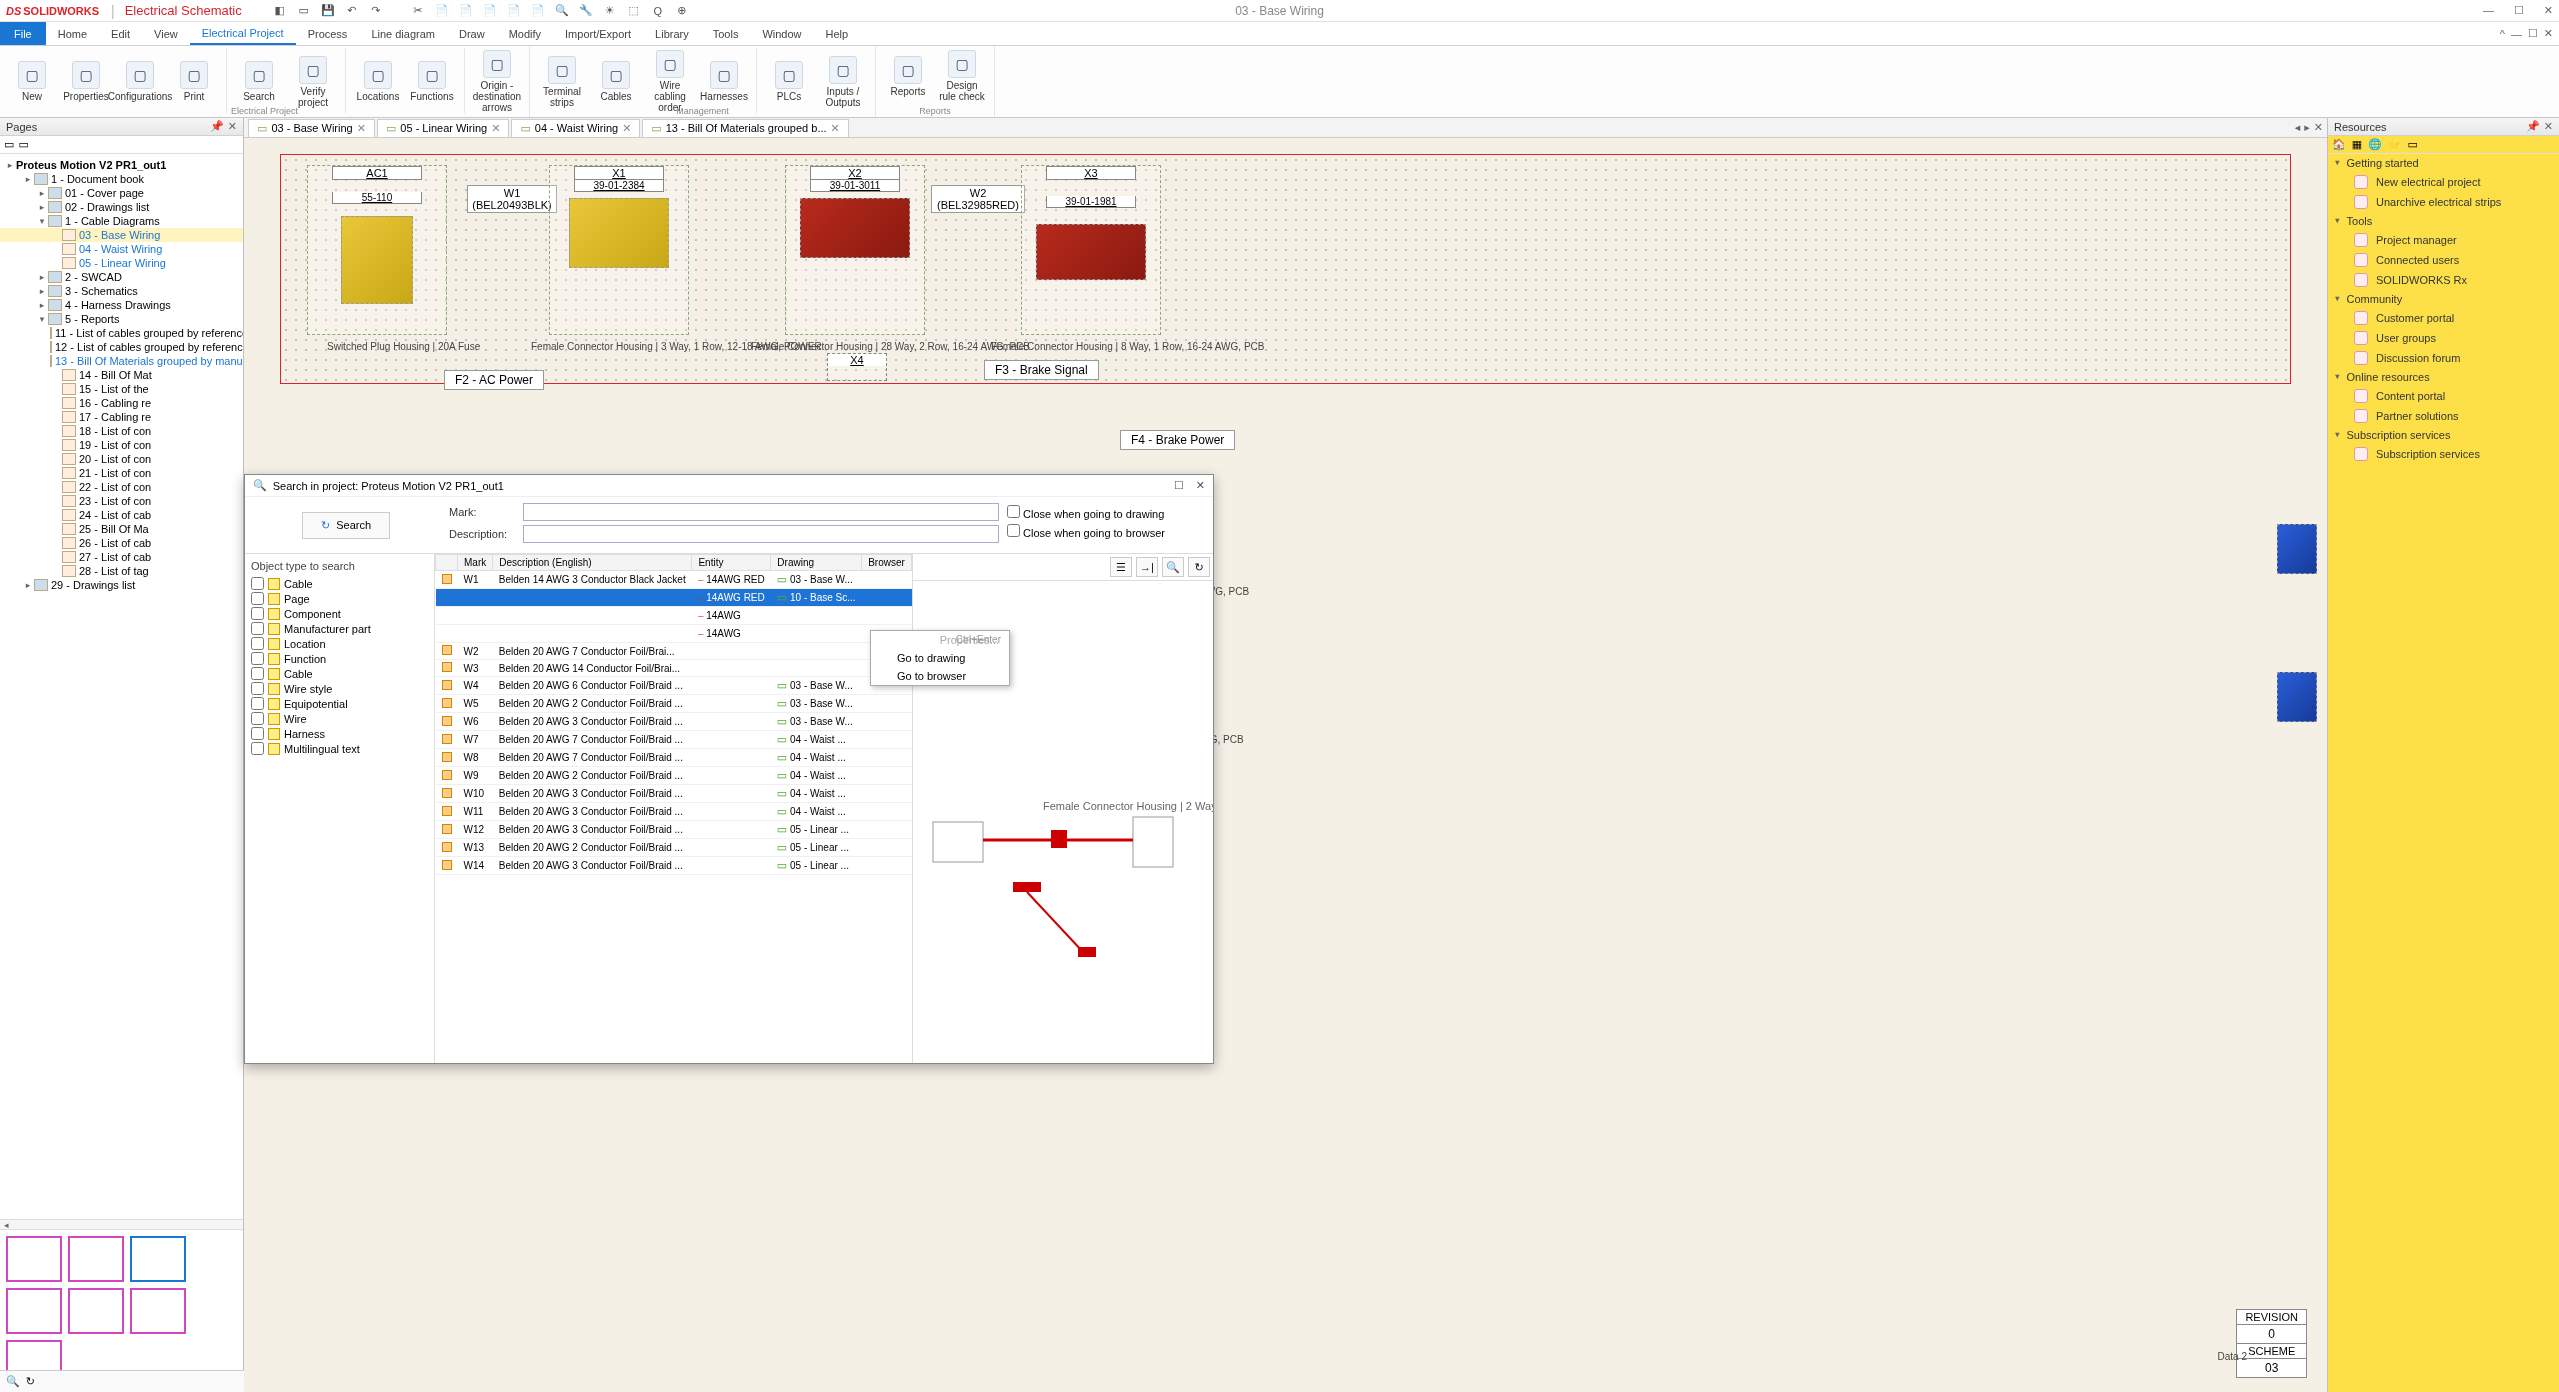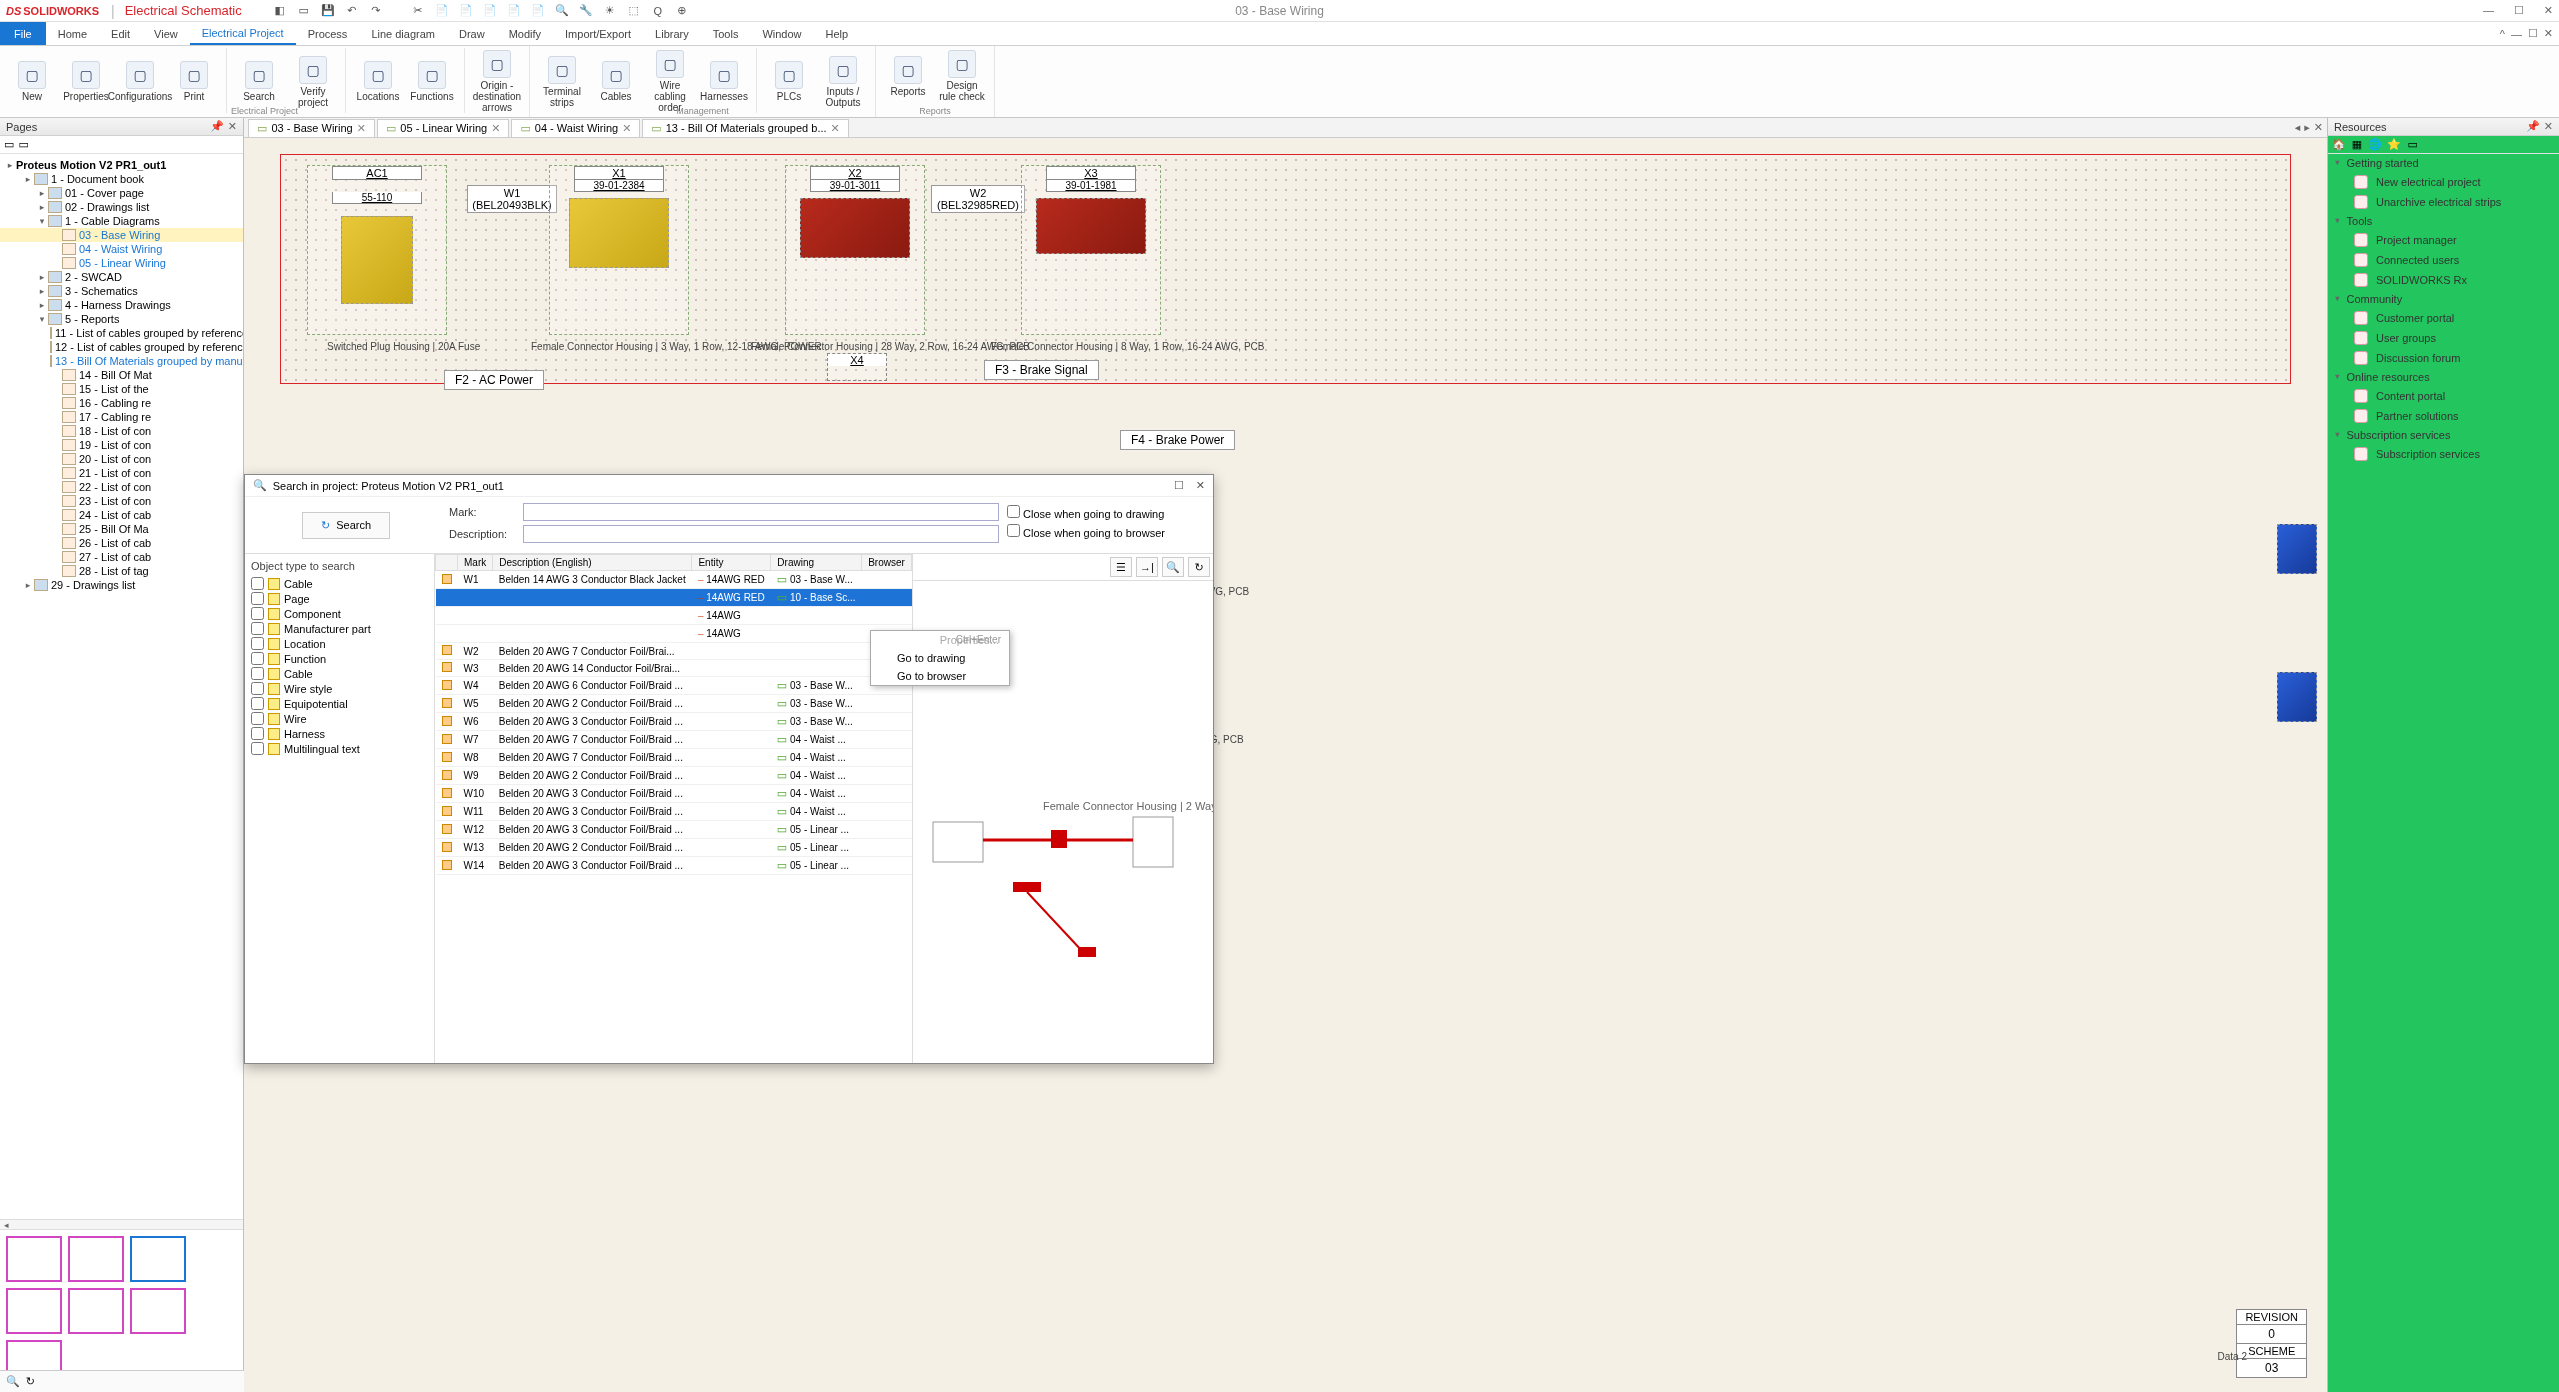--- a/index.html
+++ b/index.html
@@ -59,21 +59,21 @@
 .comp-box { position: absolute; border: 1px dashed #8a7; background: rgba(255,255,255,0.2); text-decoration: underline; }
 .comp-box .hdr { background: #fff; border: 1px solid #888; text-align: center; font-size: 11px; }
 .comp-box .sub { background: #fff; border: 1px solid #888; border-top: none; text-align: center; font-size: 10px; }
 .comp-box .img { margin: 6px auto; border: 1px dashed #999; background: linear-gradient(135deg,#e8c838,#c9a818); }
 .comp-box.red .img { background: linear-gradient(135deg,#b82a1c,#8a1a10); }
 .wire-lbl { position: absolute; background: #fff; border: 1px solid #999; padding: 1px 4px; font-size: 10px; text-align: center; }
 .section-lbl { position: absolute; background: #fff; border: 1px solid #999; padding: 2px 10px; font-size: 12px; }
 .cap { position: absolute; font-size: 10px; color: #444; white-space: nowrap; }
 
 
-.right-panel { width: 232px; background: #22c55e; border-left: 1px solid #c0c0c0; display: flex; flex-direction: column; }
+.right-panel { width: 232px; background: #fde047; border-left: 1px solid #c0c0c0; display: flex; flex-direction: column; }
 .right-panel .toolbar { padding: 2px 4px; display: flex; gap: 6px; border-bottom: 1px solid #e0e0e0; }
 .res-hdr { padding: 3px 8px; color: #333; display: flex; align-items: center; gap: 6px; }
 .res-hdr::before { content: "▸"; font-size: 9px; color: #666; transform: rotate(90deg); display: inline-block; }
 .res-link { padding: 3px 10px 3px 26px; color: #333; display: flex; align-items: center; gap: 8px; cursor: pointer; }
 .res-link .rico { width: 14px; height: 14px; border: 1px solid #d9a; border-radius: 3px; background: #fee; }
 
 
 .search-dialog { position: absolute; top: 474px; left: 244px; width: 970px; height: 590px; background: #fff; border: 1px solid #888; box-shadow: 0 4px 12px rgba(0,0,0,0.3); display: flex; flex-direction: column; z-index: 100; }
 .search-dialog .dlg-title { padding: 4px 8px; display: flex; align-items: center; gap: 6px; border-bottom: 1px solid #eee; }
 .search-dialog .dlg-title .win { margin-left: auto; display: flex; gap: 12px; color: #555; }
@@ -515,21 +515,21 @@
         </div>
         <div class="cap" style="left:470px;top:186px">Female Connector Housing | 28 Way, 2 Row, 16-24 AWG, PCB</div>
 
         <div class="wire-lbl" style="left:650px;top:30px;width:94px">
           <div>W2</div>
             <div>(BEL32985RED)</div>
         </div>
 
         <div class="comp-box red" style="left:740px;top:10px;width:140px;height:170px">
           <div class="hdr" style="margin:0 24px">X3</div>
-          <div class="sub" style="margin:0 24px">39-01-1981</div>
+          <div class="sub" style="margin:16px 24px">39-01-1981</div>
           <div class="img" style="width:110px;height:56px"></div>
         </div>
         <div class="cap" style="left:710px;top:186px">Female Connector Housing | 8 Way, 1 Row, 16-24 AWG, PCB</div>
 
         <div class="comp-box" style="left:546px;top:198px;width:60px;height:28px;border:1px dashed #888">
           <div class="hdr" style="border:none">X4</div>
         </div>
       </div>
       <div class="section-lbl" style="left:200px;top:232px">F2 - AC Power</div>
       <div class="section-lbl" style="left:740px;top:222px">F3 - Brake Signal</div>

